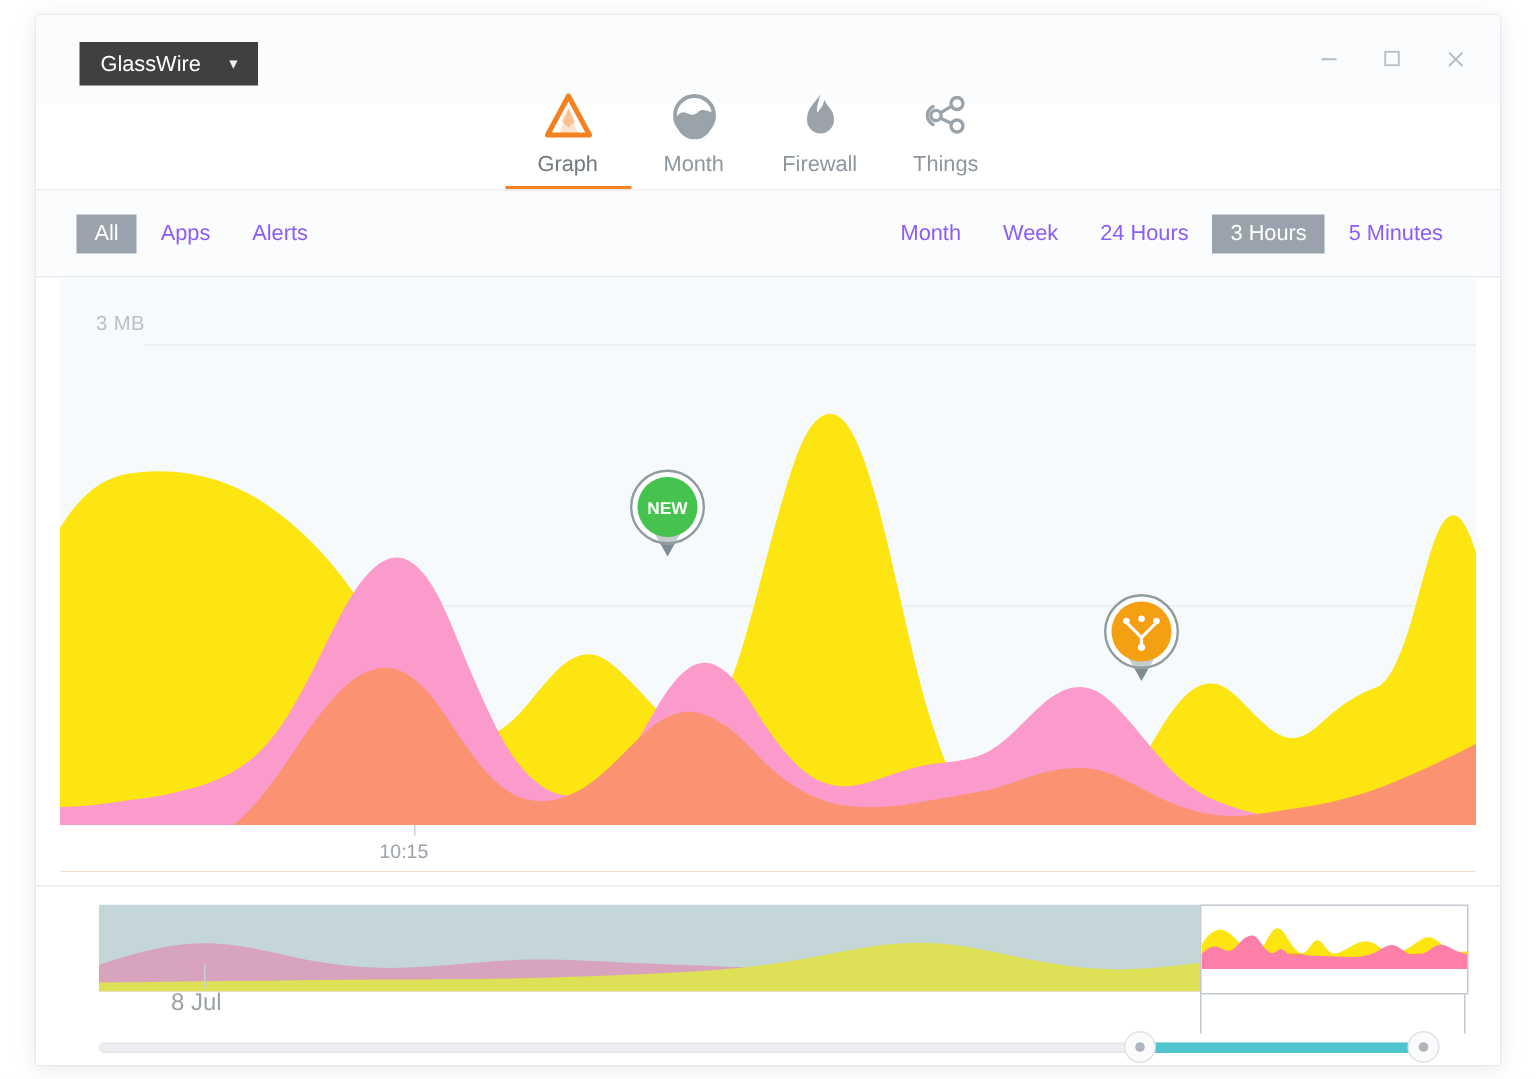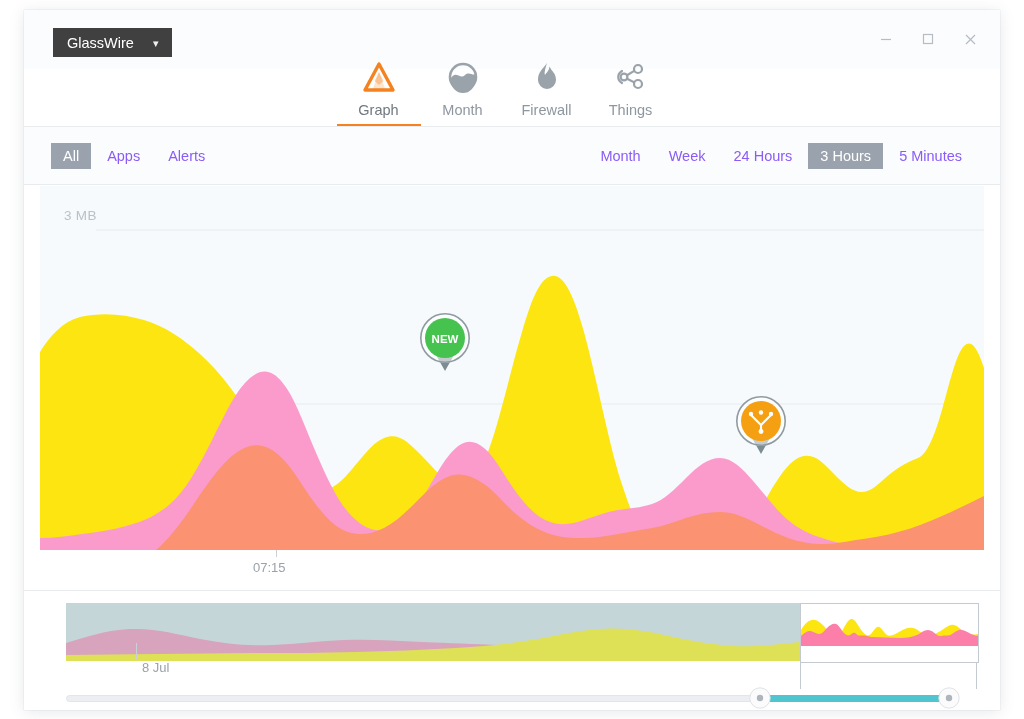--- a/index.html
+++ b/index.html
@@ -203,24 +203,23 @@
     left: 42px;
     top: 593px;
     width: 892px;
     height: 58px;
   }
   .minimap svg { display: block; }
   .mm-date {
     position: absolute;
     left: 48px;
     top: 57px;
-    font-size: 13px;
+    font-size: 16px;
     color: #9aa2aa;
     user-select: none;
-    margin-left: 28px;
   }
   .mm-tick {
     position: absolute;
     left: 70px;
     top: 40px;
     width: 1px;
     height: 16px;
     background: #c9d0d6;
   }
 
@@ -480,21 +479,21 @@
         C874,342 888,336 902,330
         C918,323 932,316 944,310
         L944,395 L0,395 Z"></path>
 
       <rect x="0" y="364" width="944" height="31" fill="#ffffff"></rect>
     </svg>
 
     <div class="ylabel">3 MB</div>
 
     <div class="xtick-mark"></div>
-    <div class="xtick-label">07:15</div>
+    <div class="xtick-label">10:15</div>
 
     <div class="pin pin-new">
       <svg width="54" height="68" viewBox="0 0 54 68" aria-hidden="true">
         <path d="M27 60 L18 44 L36 44 Z" fill="#7d8c92"></path>
         <circle cx="27" cy="27" r="25" fill="#ffffff" opacity="0.55"></circle>
         <circle cx="27" cy="27" r="24.2" fill="none" stroke="#8f9ba1" stroke-width="1.6"></circle>
         <circle cx="27" cy="27" r="20" fill="#46c34f"></circle>
         <text x="27" y="31.5" text-anchor="middle" font-family="Liberation Sans, sans-serif" font-size="11.5" font-weight="bold" fill="#ffffff">NEW</text>
       </svg>
     </div>

